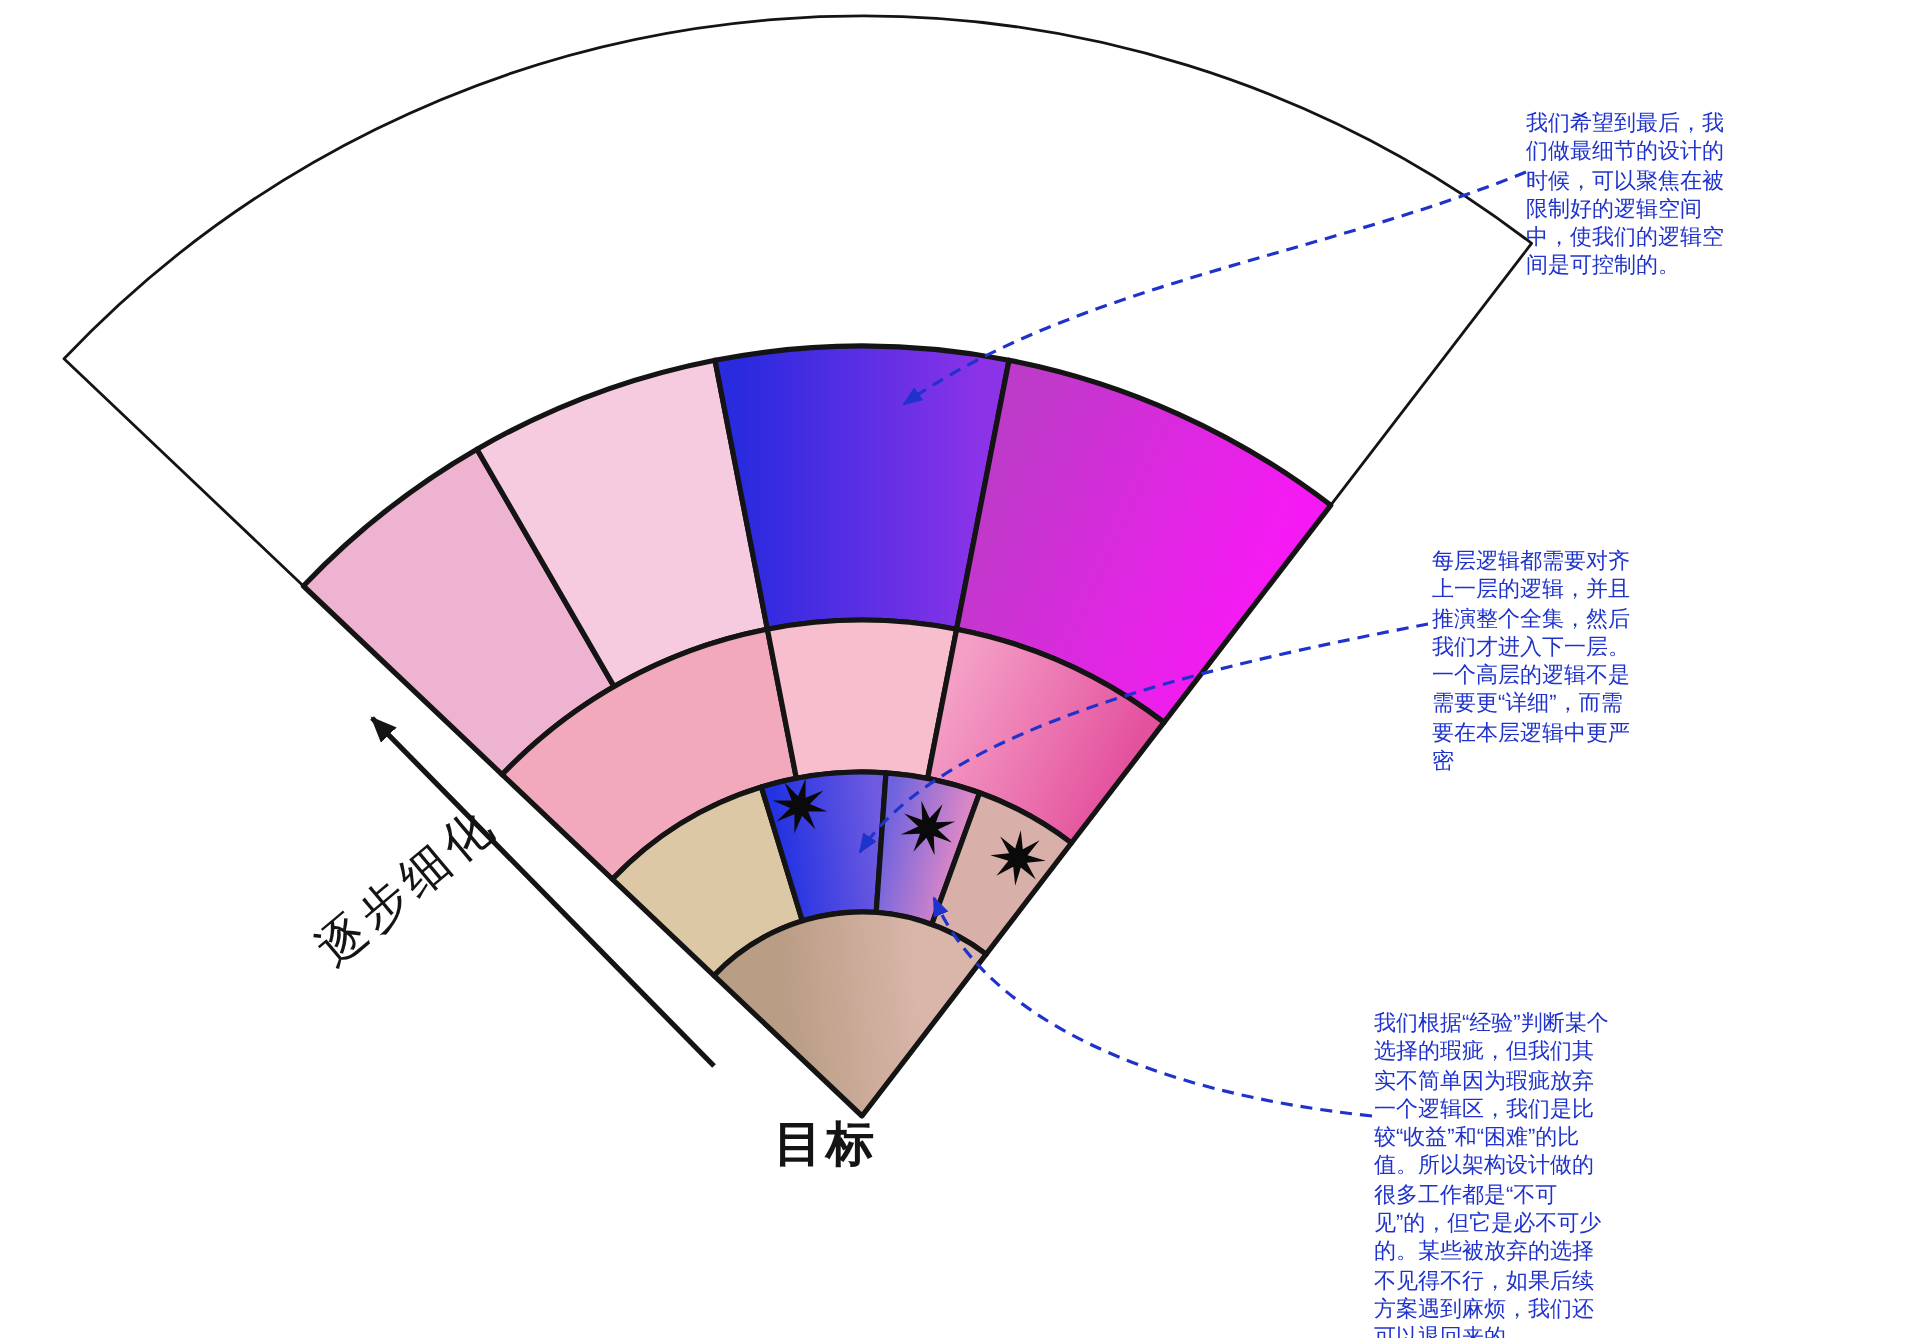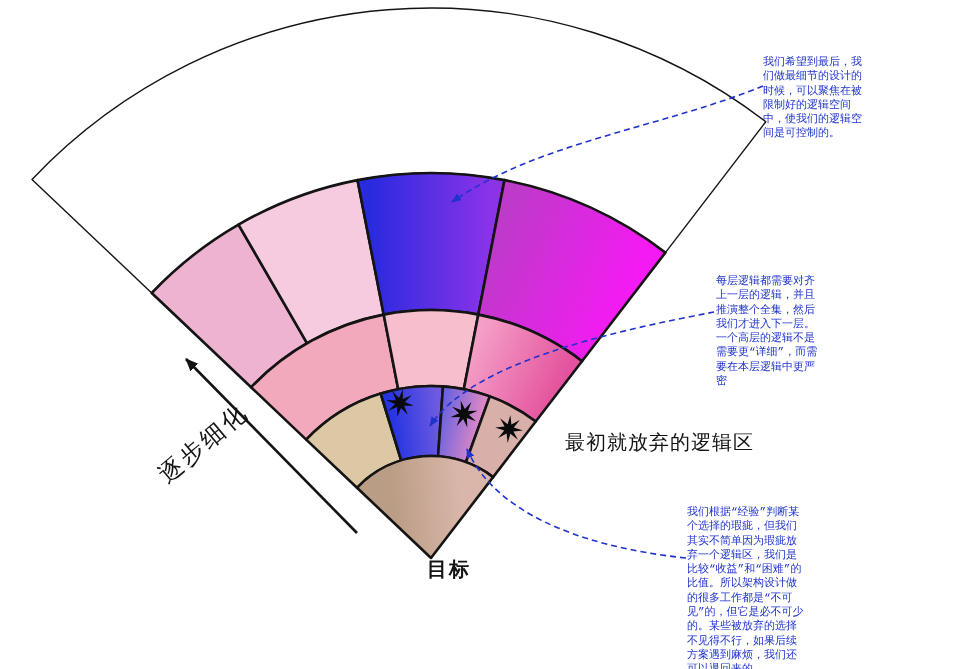--- a/index.html
+++ b/index.html
@@ -1,33 +1,33 @@
 <!DOCTYPE html>
 <html style="--accent: #1F33CC; --ink: #141414; --bg: #FFFFFF;"><head>
 <meta charset="utf-8">
 <style>
   :root { --accent:#1F33CC; --ink:#141414; --bg:#FFFFFF; }
   * { box-sizing: border-box; }
   body { margin:0; background:var(--bg,#fff); }
   .stage {
     position:relative; width:959px; height:669px; background:var(--bg,#fff);
-    font-family:Liberation Mono, monospace; overflow:hidden;
+    font-family:Liberation Sans, sans-serif; overflow:hidden;
   }
   .stage svg { position:absolute; inset:0; }
   .annotation {
     position:absolute; color:var(--accent,#1F33CC);
     font-size:11px; line-height:1.3; text-align:left;
   }
   #ann-top    { left:763px; top:55px;  width:100px; }
   #ann-middle { left:716px; top:274px; width:106px; }
   #ann-bottom { left:687px; top:505px; width:120px; }
   .label { position:absolute; color:var(--ink,#141414); white-space:nowrap; }
   #goal-label {
-    left:416px; top:556px; width:66px; text-align:center;
-    font-size:20px; font-weight:bold; letter-spacing:2px;
+    left:380px; top:556px; width:66px; text-align:center;
+    font-size:24px; font-weight:bold; letter-spacing:2px;
   }
   #abandoned-label { left:565px; top:429px; font-size:20px; letter-spacing:1px; }
   #refine-label {
     left:162px; top:462px; font-size:24px; letter-spacing:3px;
     transform:rotate(-40deg); transform-origin:left center;
   }
   .dashed-arrow { fill:none; stroke:var(--accent,#1F33CC); stroke-width:1.6; stroke-dasharray:6 4; }
   .solid-arrow  { stroke:var(--ink,#141414); stroke-width:2.6; }
   .arrowhead-blue  { fill:var(--accent,#1F33CC); }
   .arrowhead-black { fill:var(--ink,#141414); }
@@ -97,17 +97,16 @@
       <path class="dashed-arrow" d="M763,86 C660,128 538,142 452,202" marker-end="url(#mBlue)"></path>
       <path class="dashed-arrow" d="M714,312 C610,332 472,362 430,426" marker-end="url(#mBlue)"></path>
       <path class="dashed-arrow" d="M686,558 C572,546 492,508 467,449" marker-end="url(#mBlue)"></path>
     </g>
   </svg>
 
   <div class="annotation" id="ann-top">我们希望到最后，我们做最细节的设计的时候，可以聚焦在被限制好的逻辑空间中，使我们的逻辑空间是可控制的。</div>
   <div class="annotation" id="ann-middle">每层逻辑都需要对齐上一层的逻辑，并且推演整个全集，然后我们才进入下一层。一个高层的逻辑不是需要更“详细”，而需要在本层逻辑中更严密</div>
   <div class="annotation" id="ann-bottom">我们根据“经验”判断某个选择的瑕疵，但我们其实不简单因为瑕疵放弃一个逻辑区，我们是比较“收益”和“困难”的比值。所以架构设计做的很多工作都是“不可见”的，但它是必不可少的。某些被放弃的选择不见得不行，如果后续方案遇到麻烦，我们还可以退回来的。</div>
 
-  <div class="label" id="abandoned-label">最初就放弃的逻辑区</div>
   <div class="label" id="refine-label">逐步细化</div>
   <div class="label" id="goal-label">目标</div>
 
 </div>
 
 </body></html>

